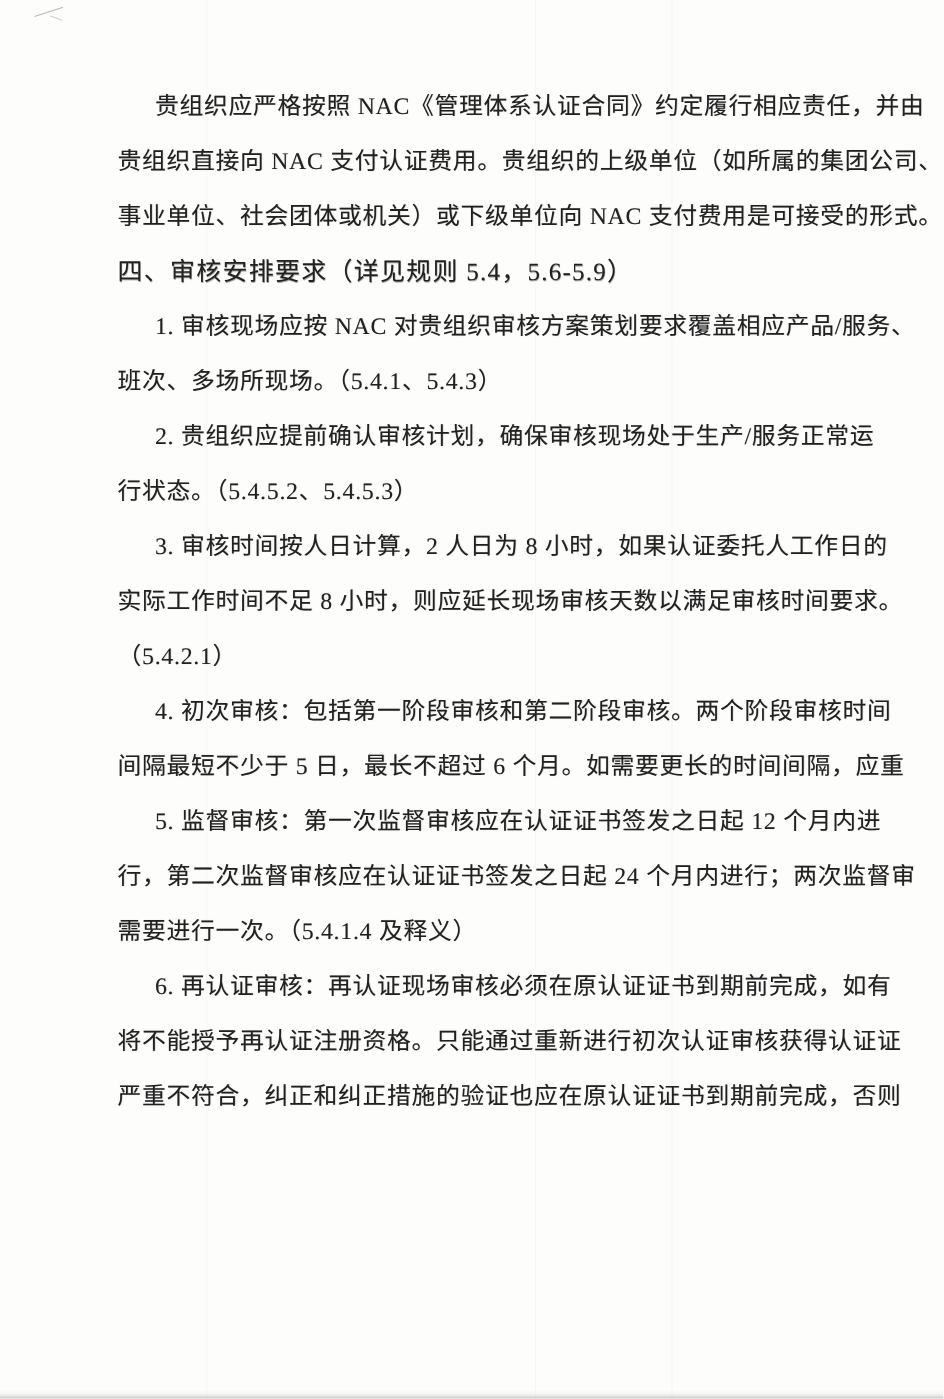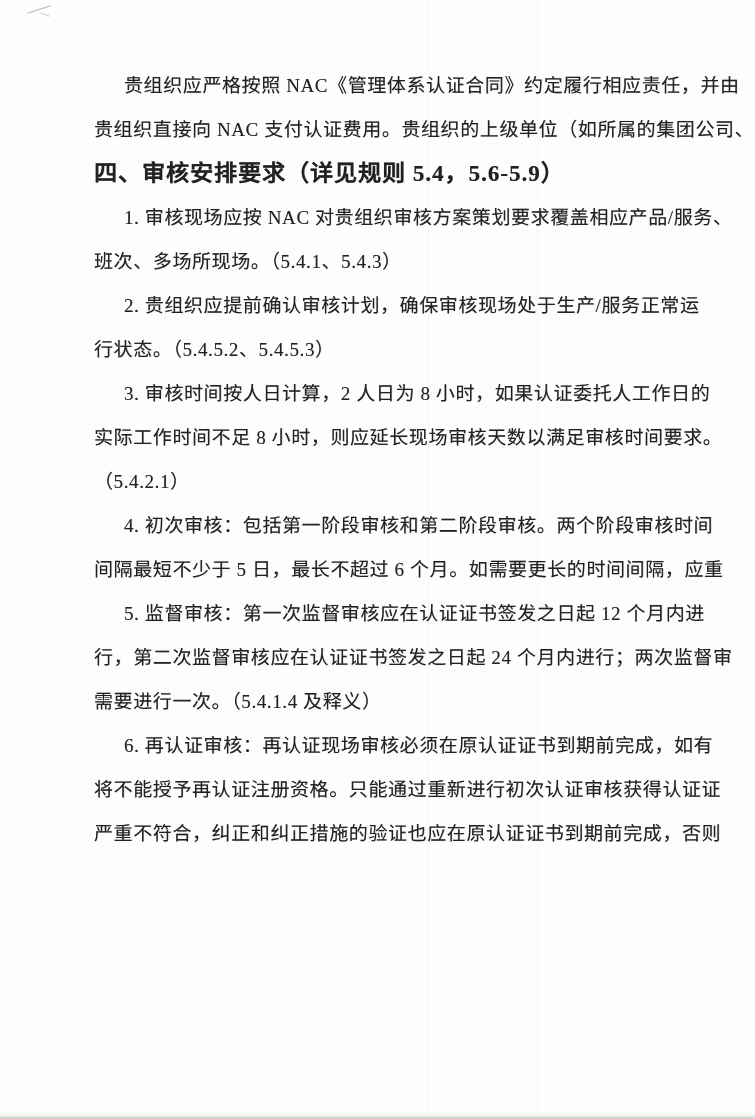--- a/index.html
+++ b/index.html
@@ -27,22 +27,22 @@
     line-height: 44px;
     font-size: 19px;
     letter-spacing: 0.6px;
     white-space: nowrap;
     text-shadow: 0.3px 0.3px 0.7px rgba(45,45,45,0.35);
   }
   .line.first {
     text-indent: 30px;
   }
   .heading .line {
-    font-weight: bold;
-    font-size: 23px;
+    font-weight: normal;
+    font-size: 20px;
     letter-spacing: 1px;
     text-shadow: 0.4px 0.4px 0.6px rgba(20,20,20,0.45);
   }
   
   .scratch {
     position: absolute;
     top: 9px;
     left: 27px;
     width: 24px;
     height: 1px;
@@ -89,20 +89,21 @@
   <div class="scratch2"></div>
   <div class="seam s1"></div>
   <div class="seam s2"></div>
   <div class="seam s3"></div>
 
   <div class="textblock">
 
     <div>
       <div class="line first">贵组织应严格按照 NAC《管理体系认证合同》约定履行相应责任，并由</div>
       <div class="line">贵组织直接向 NAC 支付认证费用。贵组织的上级单位（如所属的集团公司、</div>
+      <div class="line">事业单位、社会团体或机关）或下级单位向 NAC 支付费用是可接受的形式。</div>
     </div>
 
     <div class="heading">
       <div class="line">四、审核安排要求（详见规则 5.4，5.6-5.9）</div>
     </div>
 
     <div>
       <div class="line first">1. 审核现场应按 NAC 对贵组织审核方案策划要求覆盖相应产品/服务、</div>
       <div class="line">班次、多场所现场。（5.4.1、5.4.3）</div>
     </div>

